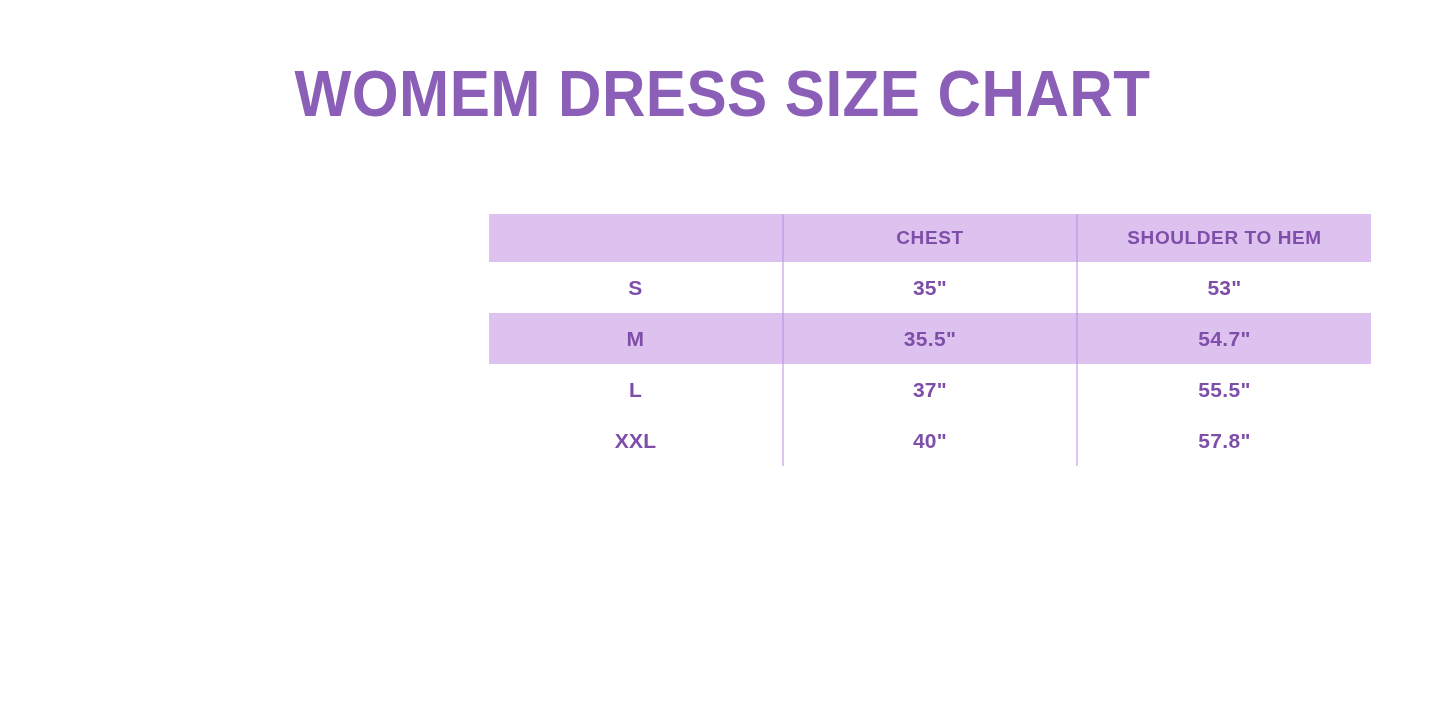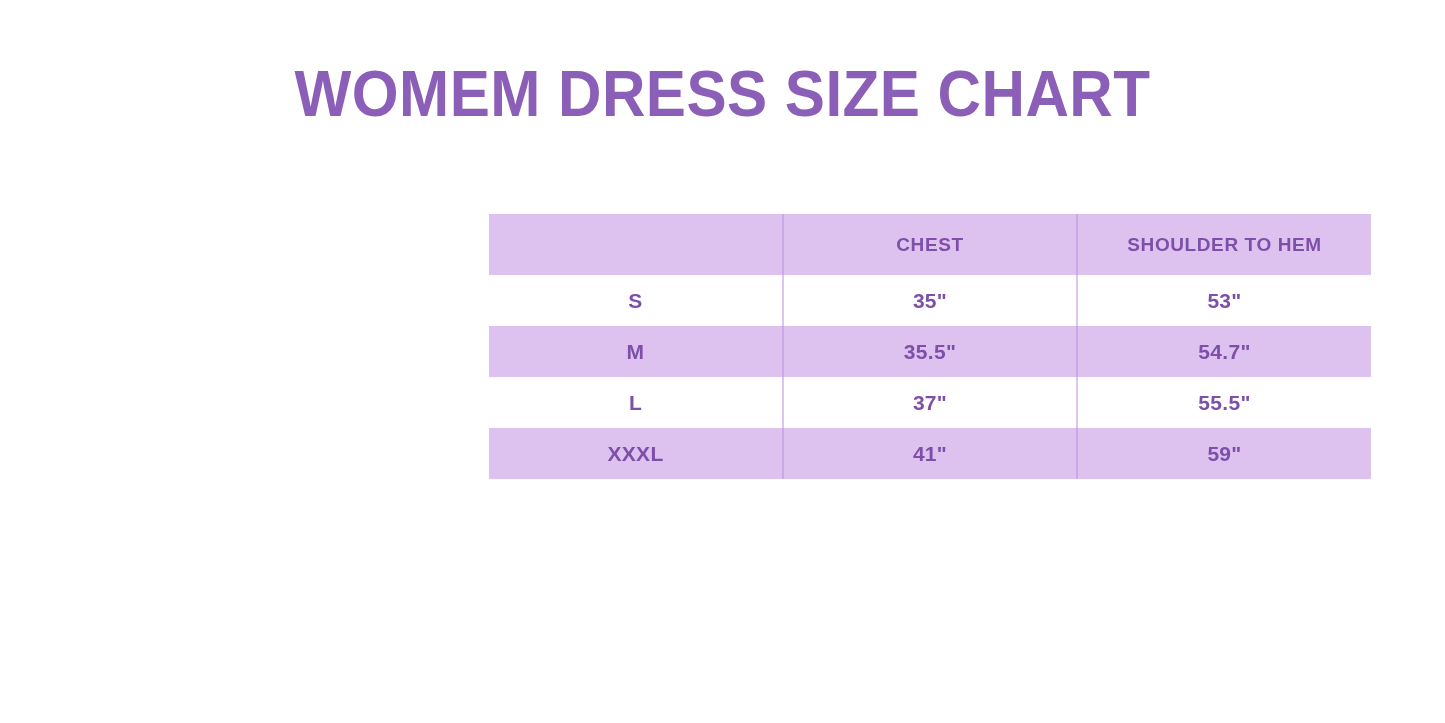--- a/index.html
+++ b/index.html
@@ -64,21 +64,21 @@
     text-align: center;
     vertical-align: middle;
     font-family: "Liberation Sans", sans-serif;
     font-weight: bold;
     color: #7e4fa8;
     border: 0;
   }
 
   
   thead tr.header-row th {
-    height: 61px;
+    height: 48px;
     background: #ddc2f0;
     font-size: 19px;
     letter-spacing: 0.6px;
     color: #7e4fa8;
   }
   thead tr.header-row th.th-size {
     background: #ddc2f0;
   }
 
   
@@ -141,24 +141,24 @@
           <td class="cell-hem">54.7"</td>
         </tr>
 
         <tr class="data-row row-light">
           <td class="cell-size">L</td>
           <td class="cell-chest">37"</td>
           <td class="cell-hem">55.5"</td>
         </tr>
 
 
+        <tr class="data-row row-light">
+          <td class="cell-size">XXL</td>
+          <td class="cell-chest">40"</td>
+          <td class="cell-hem">57.8"</td>
+        </tr>
 
-        <tr class="data-row row-tinted">
-          <td class="cell-size">XXXL</td>
-          <td class="cell-chest">41"</td>
-          <td class="cell-hem">59"</td>
-        </tr>
 
       </tbody>
     </table>
   </div>
 
 </div>
 
 </body></html>

